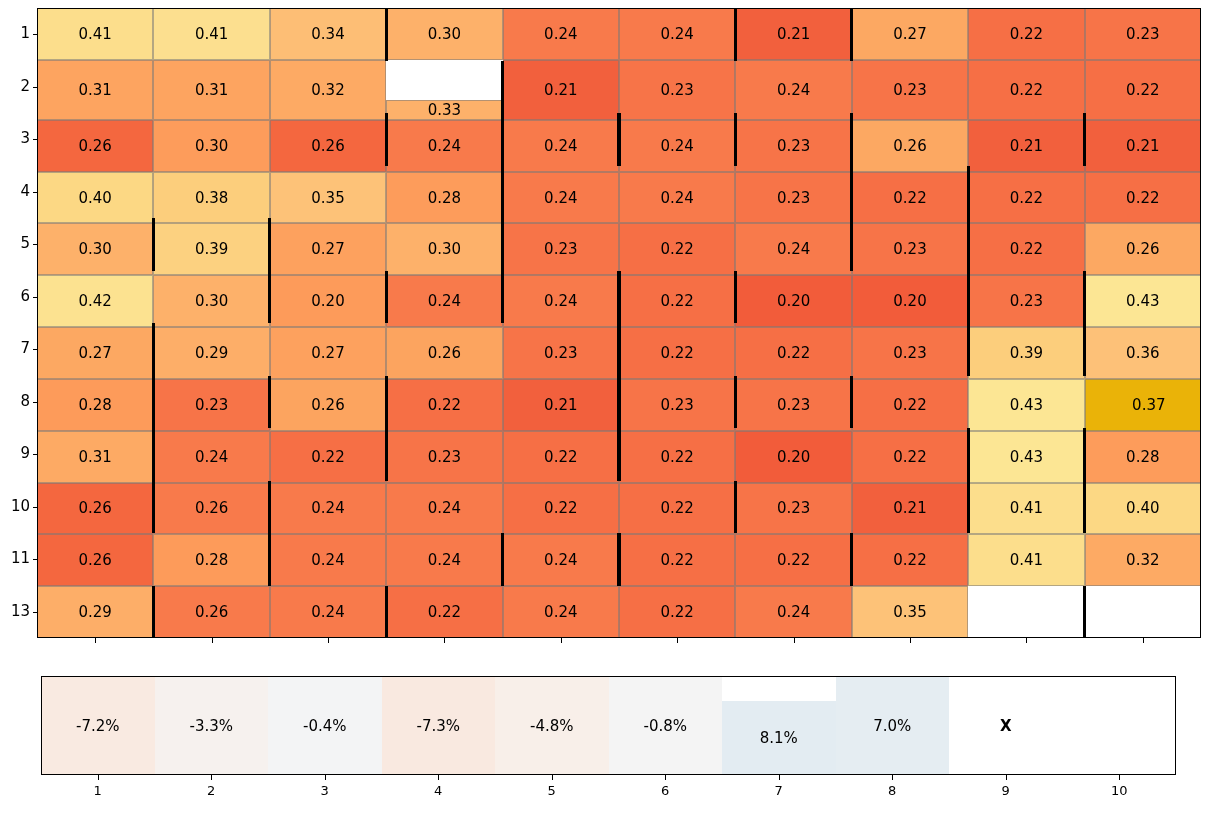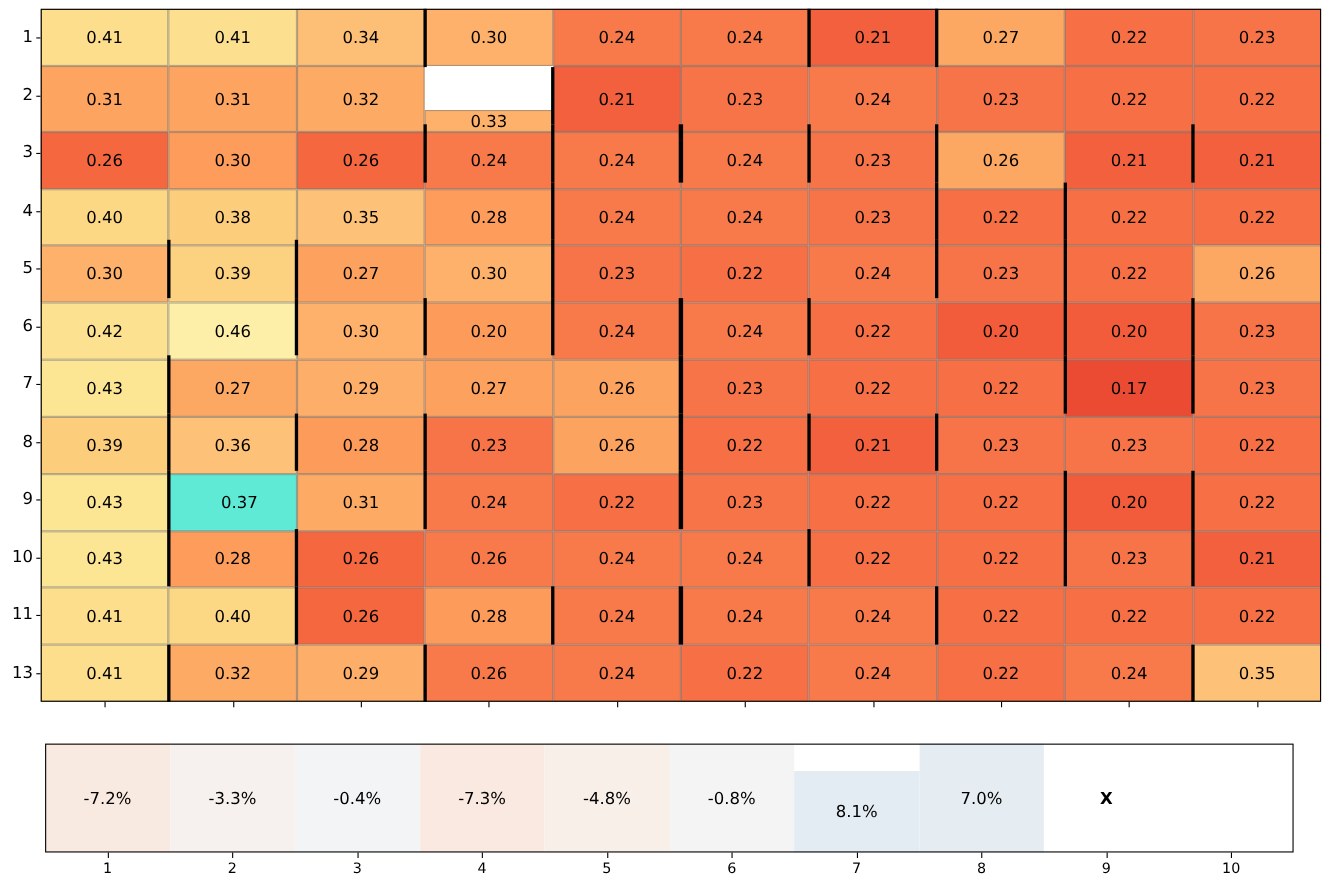--- a/index.html
+++ b/index.html
@@ -256,51 +256,49 @@
           <div class="cell" style="background: rgb(252, 209, 128);">0.39</div>
           <div class="cell" style="background: rgb(253, 161, 94);">0.27</div>
           <div class="cell" style="background: rgb(253, 177, 106);">0.30</div>
           <div class="cell" style="background: rgb(247, 116, 72);">0.23</div>
           <div class="cell" style="background: rgb(246, 111, 69);">0.22</div>
           <div class="cell" style="background: rgb(248, 122, 75);">0.24</div>
           <div class="cell" style="background: rgb(247, 116, 72);">0.23</div>
           <div class="cell" style="background: rgb(246, 111, 69);">0.22</div>
           <div class="cell" style="background: rgb(252, 168, 98);">0.26</div>
           <div class="cell" style="background: rgb(252, 226, 144);">0.42</div>
-          <div class="cell" style="background: rgb(253, 239, 168);">0.46</div>
           <div class="cell" style="background: rgb(253, 177, 106);">0.30</div>
           <div class="cell" style="background: rgb(253, 155, 90);">0.20</div>
           <div class="cell" style="background: rgb(248, 122, 75);">0.24</div>
           <div class="cell" style="background: rgb(248, 122, 75);">0.24</div>
           <div class="cell" style="background: rgb(246, 111, 69);">0.22</div>
           <div class="cell" style="background: rgb(242, 92, 58);">0.20</div>
           <div class="cell" style="background: rgb(242, 92, 58);">0.20</div>
           <div class="cell" style="background: rgb(247, 116, 72);">0.23</div>
           <div class="cell" style="background: rgb(252, 230, 148);">0.43</div>
           <div class="cell" style="background: rgb(252, 168, 98);">0.27</div>
           <div class="cell" style="background: rgb(253, 174, 104);">0.29</div>
           <div class="cell" style="background: rgb(253, 161, 94);">0.27</div>
           <div class="cell" style="background: rgb(252, 164, 95);">0.26</div>
           <div class="cell" style="background: rgb(247, 116, 72);">0.23</div>
           <div class="cell" style="background: rgb(246, 111, 69);">0.22</div>
           <div class="cell" style="background: rgb(246, 111, 69);">0.22</div>
-          <div class="cell" style="background: rgb(235, 75, 50);">0.17</div>
           <div class="cell" style="background: rgb(247, 116, 72);">0.23</div>
           <div class="cell" style="background: rgb(252, 206, 124);">0.39</div>
           <div class="cell" style="background: rgb(253, 193, 120);">0.36</div>
           <div class="cell" style="background: rgb(253, 155, 90);">0.28</div>
           <div class="cell" style="background: rgb(247, 116, 72);">0.23</div>
           <div class="cell" style="background: rgb(252, 164, 95);">0.26</div>
           <div class="cell" style="background: rgb(246, 111, 69);">0.22</div>
           <div class="cell" style="background: rgb(242, 96, 61);">0.21</div>
           <div class="cell" style="background: rgb(247, 116, 72);">0.23</div>
           <div class="cell" style="background: rgb(247, 116, 72);">0.23</div>
           <div class="cell" style="background: rgb(246, 111, 69);">0.22</div>
           <div class="cell" style="background: rgb(252, 230, 148);">0.43</div>
-          <div class="cell" style="background: #5eead4; padding-left: 12px;">0.37</div>
+          <div class="cell" style="background: #eab308; padding-left: 12px;">0.37</div>
           <div class="cell" style="background: rgb(253, 170, 100);">0.31</div>
           <div class="cell" style="background: rgb(248, 122, 75);">0.24</div>
           <div class="cell" style="background: rgb(246, 111, 69);">0.22</div>
           <div class="cell" style="background: rgb(247, 116, 72);">0.23</div>
           <div class="cell" style="background: rgb(246, 111, 69);">0.22</div>
           <div class="cell" style="background: rgb(246, 111, 69);">0.22</div>
           <div class="cell" style="background: rgb(242, 92, 58);">0.20</div>
           <div class="cell" style="background: rgb(246, 111, 69);">0.22</div>
           <div class="cell" style="background: rgb(252, 230, 148);">0.43</div>
           <div class="cell" style="background: rgb(253, 156, 91);">0.28</div>

